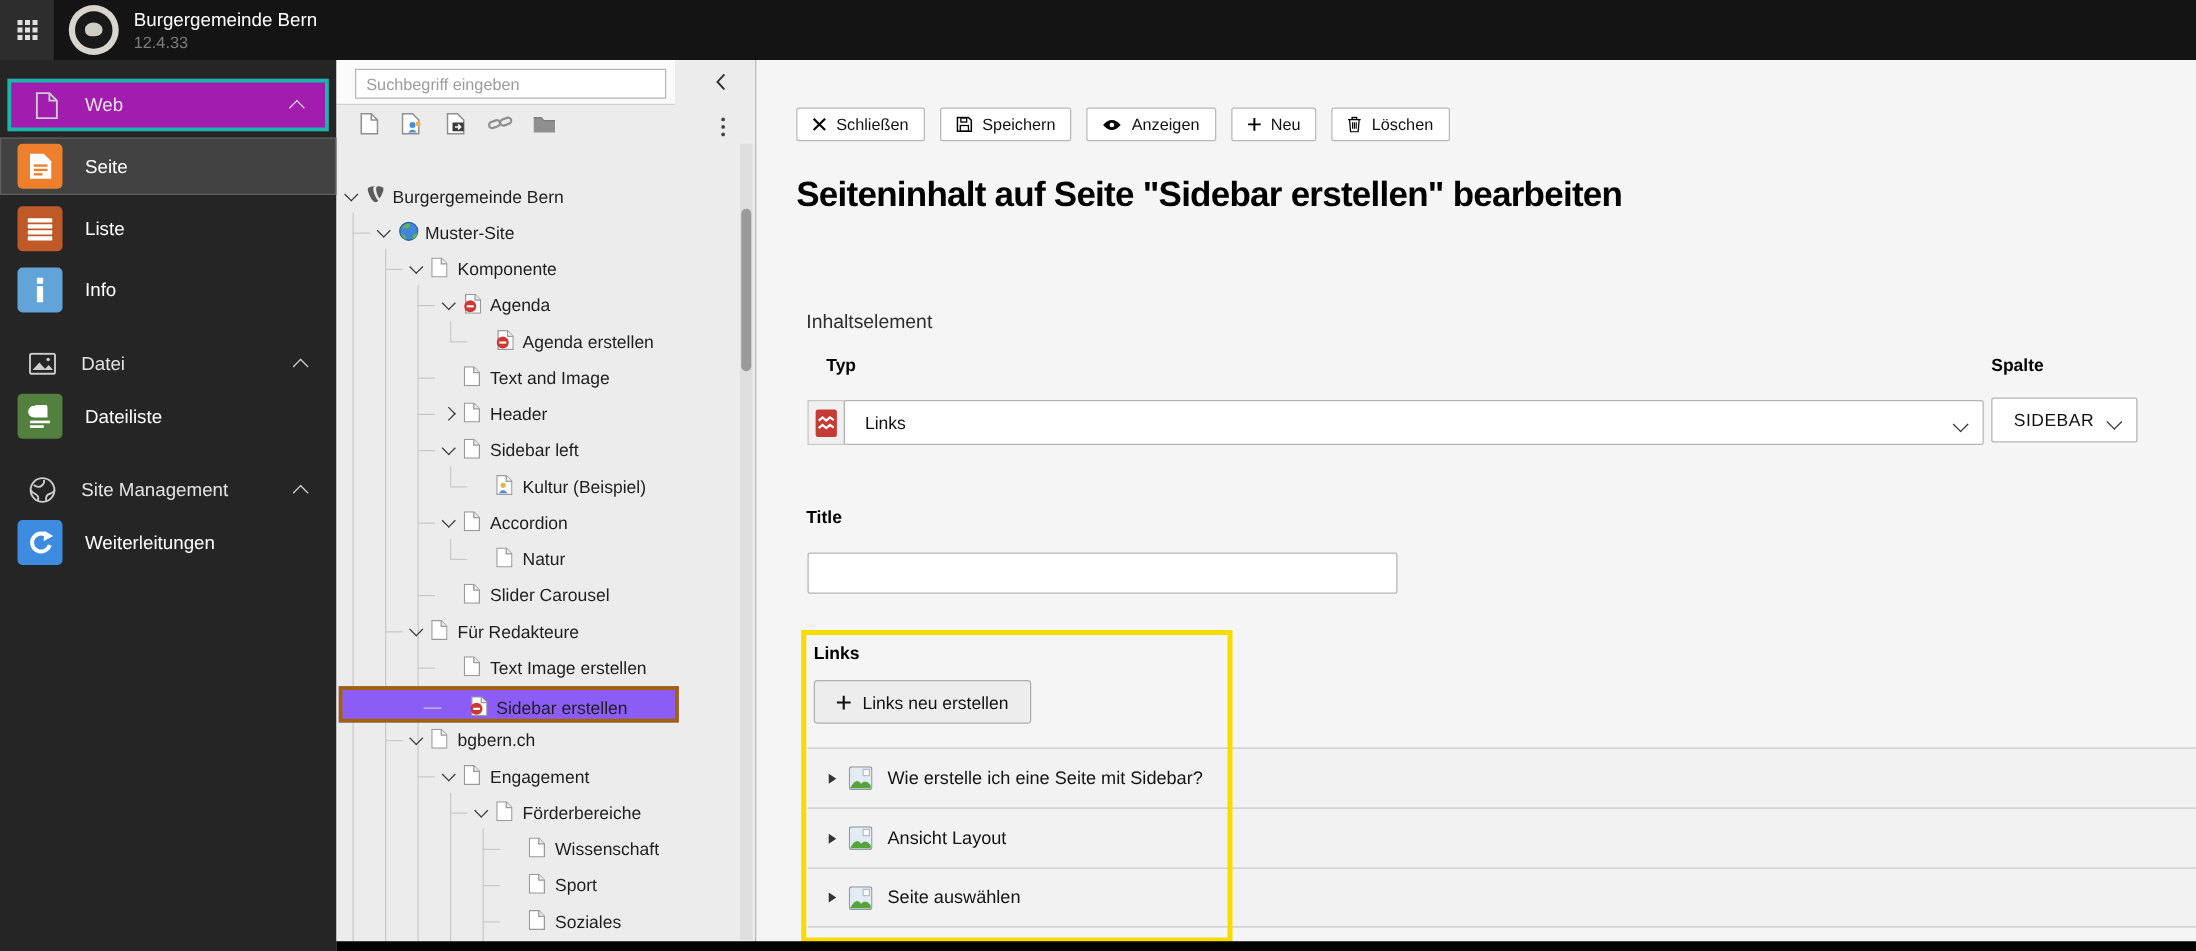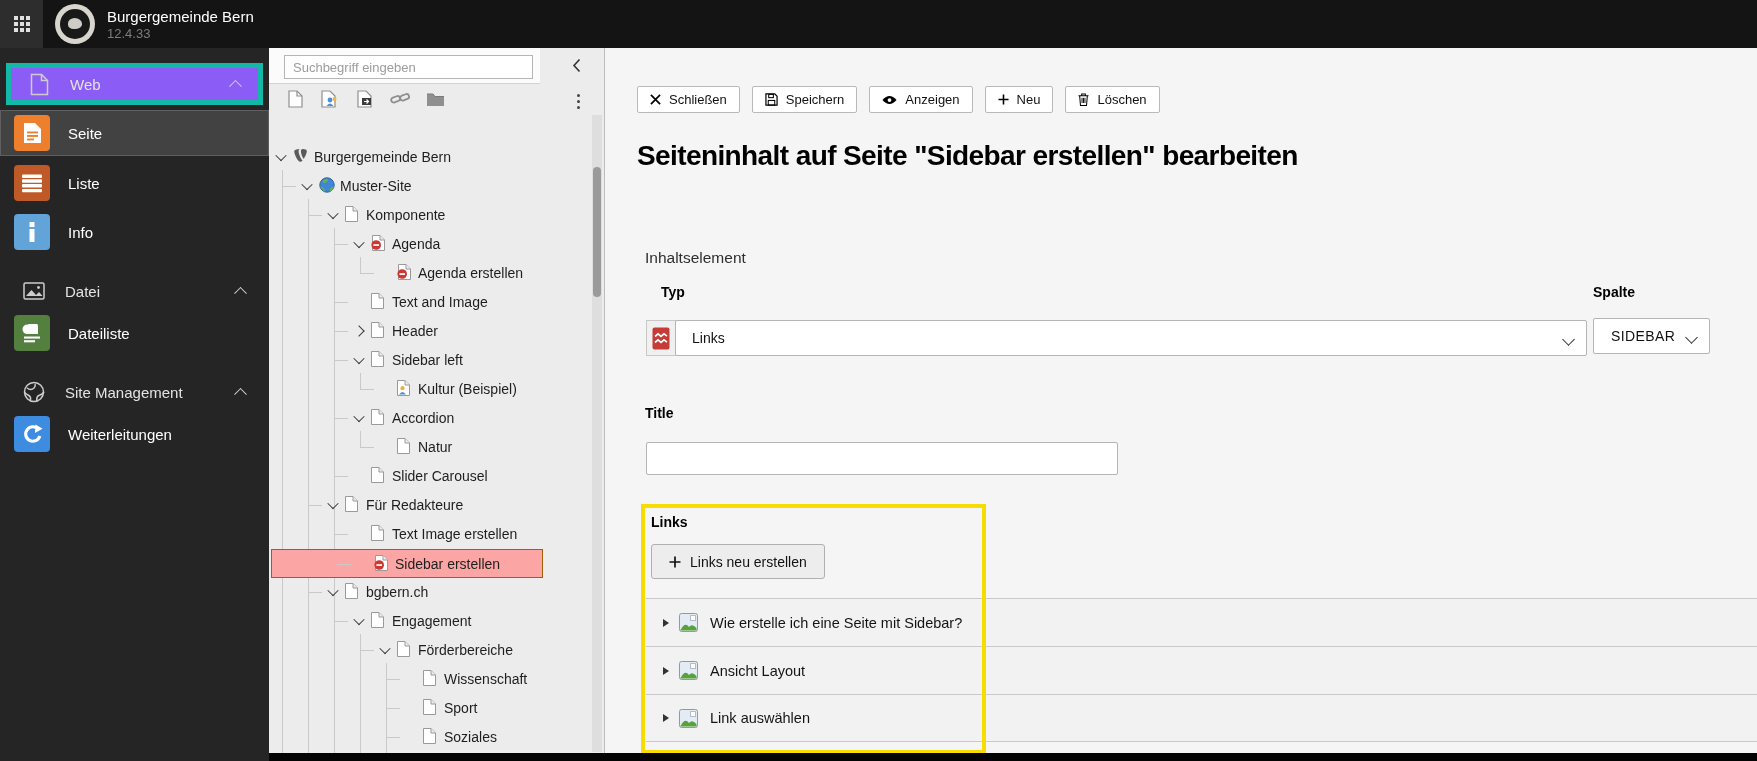--- a/index.html
+++ b/index.html
@@ -14,21 +14,21 @@
   .grid-ic i { width:4px; height:4px; background:#e0e0e0; display:block; }
   .logo-seal { position:absolute; left:55px; top:4px; width:40px; height:40px; border-radius:50%; background:#d8d5cf; display:flex; align-items:center; justify-content:center; }
   .logo-seal .inner { width:30px; height:30px; border-radius:50%; background:#191919; position:relative; }
   .logo-seal .inner:after { content:""; position:absolute; left:8px; top:9px; width:14px; height:11px; background:#cfccc6; border-radius:55% 60% 50% 45%; }
   .tb-title { position:absolute; left:107px; top:8px; color:#fff; font-size:15px; }
   .tb-version { position:absolute; left:107px; top:26px; color:#7d7d7d; font-size:13px; }
 
   
   .sidebar { position:absolute; left:0; top:48px; width:269px; height:713px; background:#252525; z-index:30; padding-top:15px; }
   .sb-group { position:relative; height:30px; margin:22px 6px 0 6px; display:flex; align-items:center; cursor:pointer; }
-  .sb-group.boxed { height:42px; margin-top:0; background:#8b5cf6; border:5px solid #14b8a6; }
+  .sb-group.boxed { height:42px; margin-top:0; background:#a21caf; border:3px solid #14b8a6; }
   .sb-group .glabel { color:#e3e3e3; font-size:15px; margin-left:18px; }
   .sb-group .ic { width:26px; display:flex; justify-content:center; margin-left:15px; }
   .sb-chevron { position:absolute; right:18px; top:50%; width:9px; height:9px; border-left:1.6px solid #cfcfcf; border-top:1.6px solid #cfcfcf; transform:translateY(-25%) rotate(45deg); }
   .sb-item { position:relative; height:44px; margin:5px 0 0 0; display:flex; align-items:center; cursor:pointer; padding-left:14px; }
   .sb-item.active { height:46px; background:#424242; border:1px solid #5f5f5f; padding-left:13px; }
   .sb-item .modsq { width:36px; height:36px; border-radius:4px; display:flex; align-items:center; justify-content:center; flex:none; }
   .sb-item .ilabel { color:#fff; font-size:15px; margin-left:18px; }
 
   
   .pagetree { position:absolute; left:269px; top:48px; width:336px; height:713px; background:#ececec; border-right:1px solid #bdbdbd; z-index:20; }
@@ -38,21 +38,21 @@
   .tree-collapse { position:absolute; left:296px; top:8px; width:22px; height:22px; border:0; background:transparent; cursor:pointer; color:#333; }
   .tree-toolbar { position:absolute; left:0; top:36px; width:336px; height:30px; display:flex; align-items:center; }
   .tt-ic { width:24px; height:22px; margin-left:11px; display:flex; align-items:center; justify-content:center; cursor:grab; }
   .tt-ic:first-child { margin-left:14px; }
   .tree-kebab { position:absolute; left:300px; top:40px; width:18px; height:26px; border:0; background:transparent; cursor:pointer; }
   .tree-kebab i { display:block; width:3px; height:3px; background:#444; border-radius:50%; margin:3px auto; }
   .tree-body { position:absolute; left:0; top:67px; width:336px; height:646px; overflow:hidden; }
   .guide { position:absolute; background:#c9c9c9; }
   .tree-row { position:absolute; left:0; width:322px; height:29px; display:flex; align-items:center; font-size:14px; color:#1e1e1e; cursor:pointer; white-space:nowrap; }
   .tree-row .stub { position:absolute; height:1px; background:#c9c9c9; top:14px; }
-  .tree-row.selected { background:#fca5a5; border:1px solid #a16207; left:2px; width:272px; }
+  .tree-row.selected { background:#8b5cf6; border:3px solid #a16207; left:2px; width:272px; }
   .tchev { position:absolute; width:8px; height:8px; border-right:1.4px solid #3a3a3a; border-bottom:1.4px solid #3a3a3a; }
   .tchev.down { transform:rotate(45deg) translate(-1px,-1px); }
   .tchev.right { transform:rotate(-45deg); }
   .ticon { position:absolute; top:5px; }
   .tlabel { position:absolute; top:0; line-height:28px; }
   .tree-scrollbar { position:absolute; left:323px; top:67px; width:10px; height:637px; background:#dedede; }
   .tree-thumb { position:absolute; left:1px; top:52px; width:8px; height:130px; background:#9a9a9a; border-radius:4px; cursor:pointer; }
 
   
   .main { position:absolute; left:605px; top:48px; width:1152px; height:713px; background:#f5f5f5; }
@@ -551,21 +551,21 @@
         </div>
         <div class="link-row last" style="top: 646px;">
           <span class="link-caret"></span>
           <span class="link-ic">
             <svg width="19" height="19" viewBox="0 0 19 19">
               <rect x="0.5" y="0.5" width="18" height="18" rx="2" fill="#e3ecf4" stroke="#8e9aa6"></rect>
               <rect x="11.5" y="2.5" width="5" height="5" fill="#fff" stroke="#b5bcc4"></rect>
               <path d="M1.5 17 q4.5-8.5 8.5-3 q3-4 7.5 1 v2.5 h-16 z" fill="#57a33b"></path>
             </svg>
           </span>
-          <span class="link-text">Link auswählen</span>
+          <span class="link-text">Seite auswählen</span>
         </div>
       </div>
 
     <div class="yellow-box"></div>
   </main>
 
   <div class="bottom-bar"></div>
 </div>
 
 </body></html>

